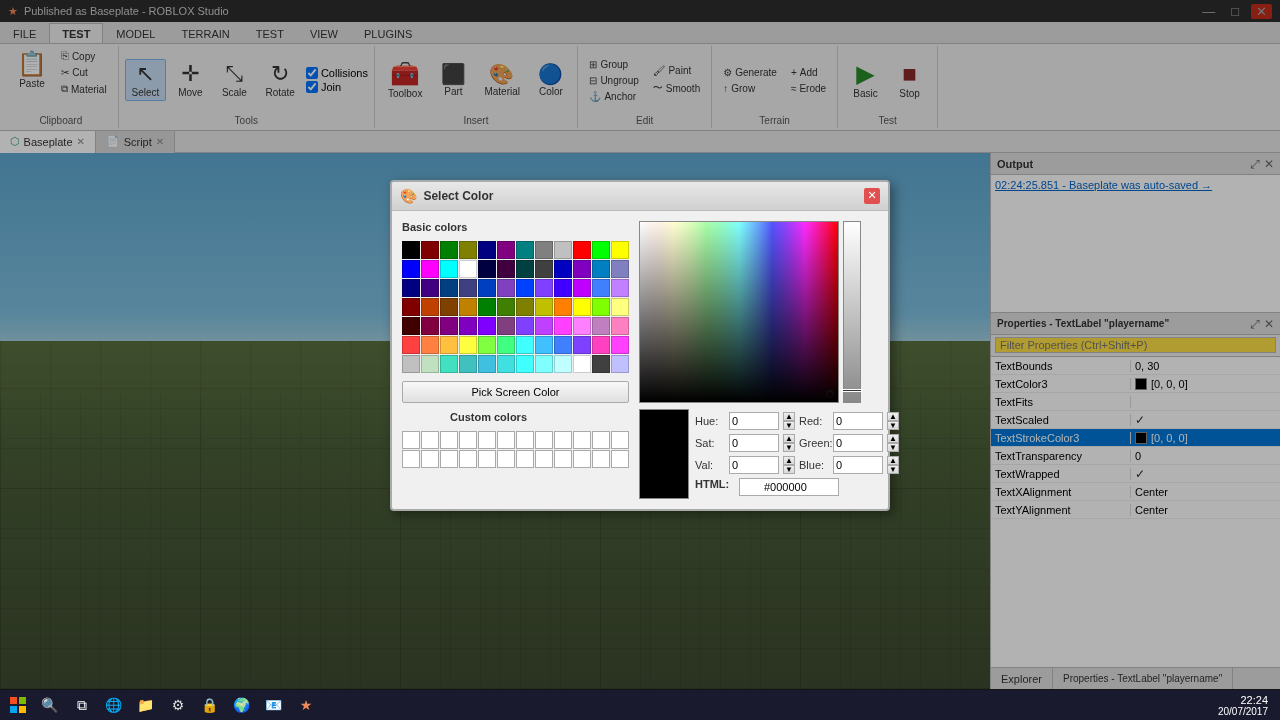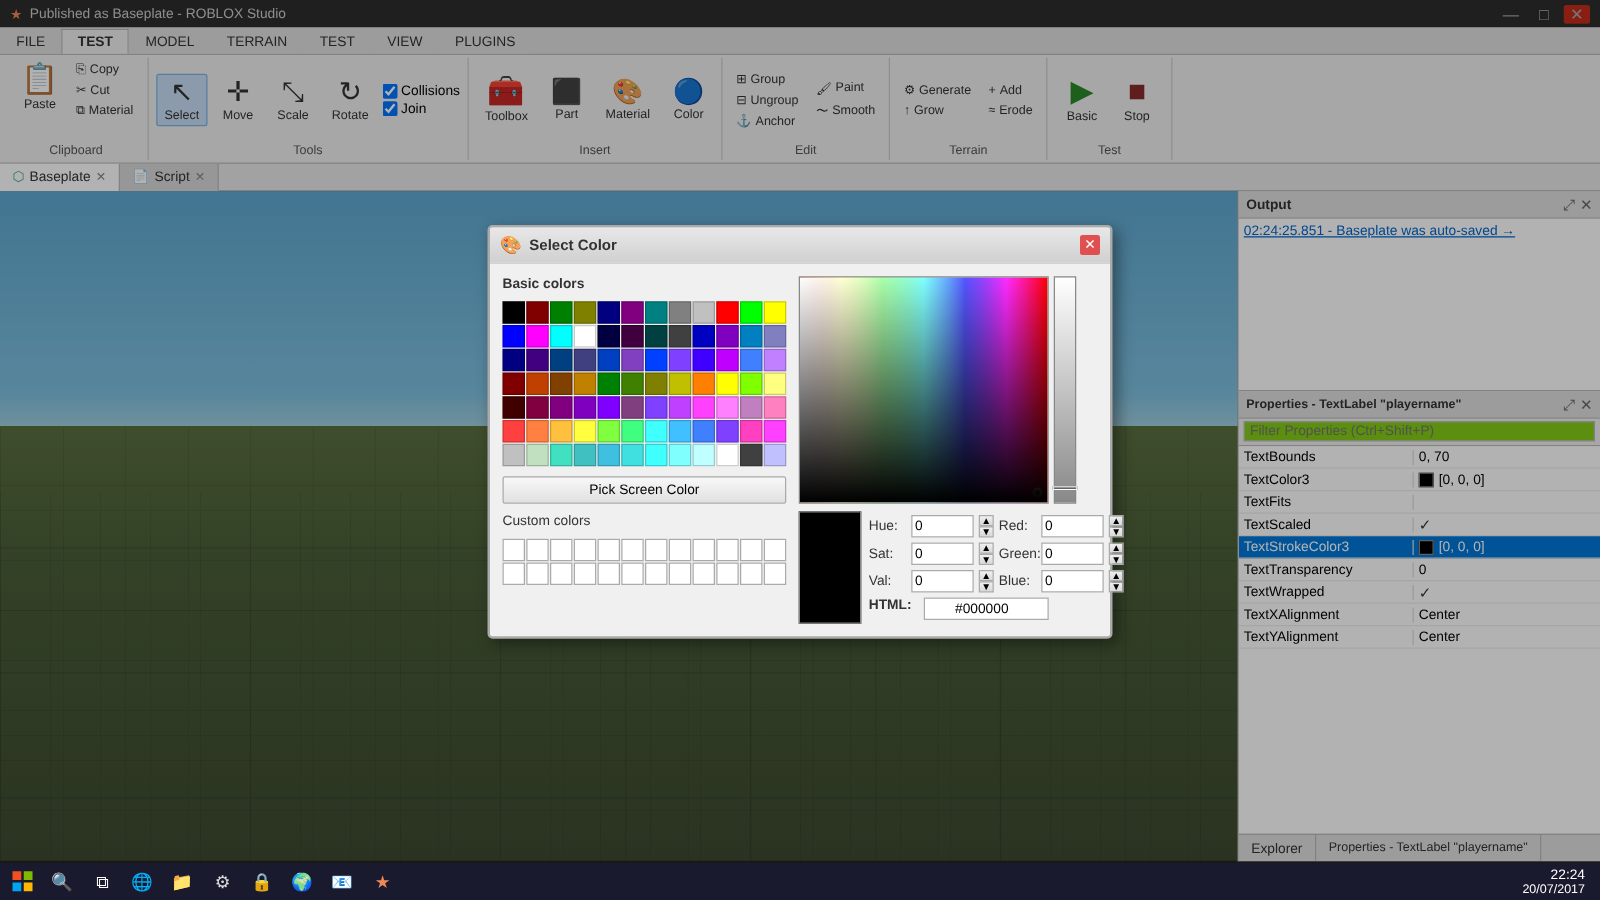--- a/index.html
+++ b/index.html
@@ -204,21 +204,21 @@
       padding: 2px 4px;
       height: 22px;
       border-bottom: 1px solid #bbb;
       background: #f0f0f0;
     }
     #props-filter input {
       width: 100%;
       font-size: 11px;
       border: 1px solid #bbb;
       padding: 1px 4px;
-      background: #84cc16;
+      background: #fde047;
     }
     #props-table {
       flex: 1;
       overflow-y: auto;
       background: #fff;
     }
     .prop-row {
       display: flex;
       height: 18px;
       border-bottom: 1px solid #eee;
@@ -364,21 +364,21 @@
       width: 100%;
       padding: 4px;
       background: linear-gradient(180deg, #f8f8f8, #e0e0e0);
       border: 1px solid #aaa;
       cursor: pointer;
       font-size: 11px;
       border-radius: 2px;
       text-align: center;
     }
 
-    .custom-colors-label { font-size: 11px; color: #333; font-weight: normal; }
+    .custom-colors-label { font-size: 11px; color: #333; font-weight: bold; margin-left: 48px; }
     #custom-colors-grid {
       display: grid;
       grid-template-columns: repeat(12, 18px);
       gap: 1px;
     }
     .custom-cell {
       width: 18px;
       height: 18px;
       border: 1px solid #aaa;
       background: #fff;
@@ -783,21 +783,21 @@
             <span style="cursor:pointer;color:#666;font-size:12px;">✕</span>
           </div>
         </div>
         <div id="props-filter">
           <input type="text" placeholder="Filter Properties (Ctrl+Shift+P)" style="">
         </div>
         <div id="props-table">
 
         <div class="prop-row">
               <div class="prop-name">TextBounds</div>
-              <div class="prop-value">0, 70</div>
+              <div class="prop-value">0, 30</div>
             </div>
             <div class="prop-row">
               <div class="prop-name">TextColor3</div>
               <div class="prop-value">
                 <div class="color-swatch" style="background: rgb(0, 0, 0);"></div>
                 <span>[0, 0, 0]</span>
               </div>
             </div>
             <div class="prop-row">
               <div class="prop-name">TextFits</div>

